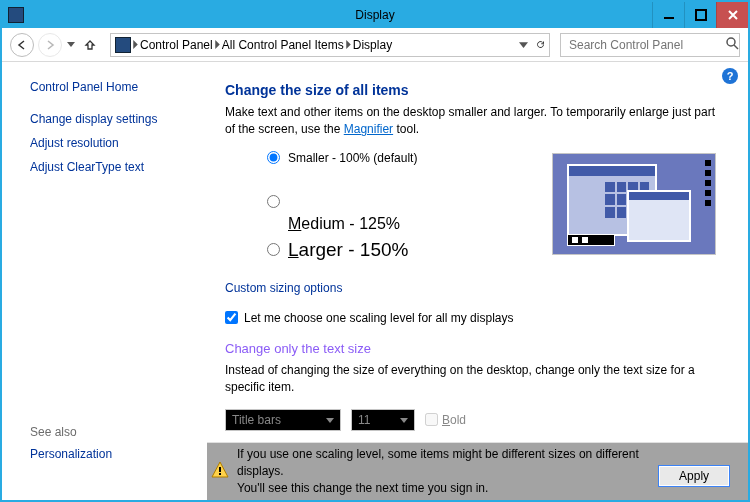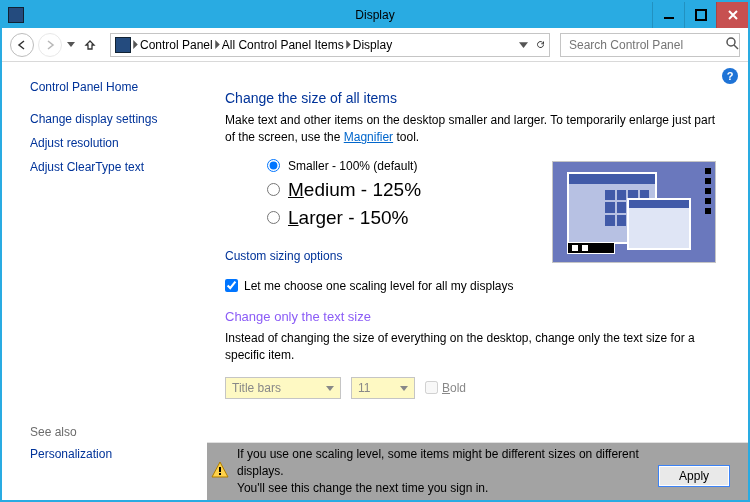--- a/index.html
+++ b/index.html
@@ -27,46 +27,46 @@
   .search input { border:none; outline:none; flex:1; font:inherit; color:#6b6b6b; }
   .search-ico svg { width:13px; height:13px; fill:#555; }
   .body { flex:1; display:flex; position:relative; }
   .sidebar { width:205px; padding:18px 0 0 28px; }
   .sidebar a { display:block; color:#003399; text-decoration:none; margin-bottom:10px; font-size:12px; cursor:pointer; }
   .sidebar a.home { font-weight:400; }
   .sidebar .seealso { position:absolute; bottom:29px; left:28px; }
   .seealso h4 { color:#6b6b6b; font-weight:400; margin:0 0 8px 0; font-size:12px; }
   .main { flex:1; padding:16px 24px 0 18px; position:relative; overflow:hidden; }
   .help-ico { position:absolute; right:10px; top:6px; width:16px; height:16px; border-radius:50%; background:#1e73d6; color:#fff; display:flex; align-items:center; justify-content:center; font-size:11px; font-weight:bold; }
-  h1 { color:#003399; font-weight:400; font-size:14px; margin:12px 0 6px 0; }
+  h1 { color:#003399; font-weight:700; font-size:14px; margin:4px 0 6px 0; }
   .desc { font-size:12px; line-height:1.45; margin:0 0 12px 0; }
   .desc a { color:#0066cc; text-decoration:underline; }
   .radio-row { display:flex; align-items:center; margin:6px 0 6px 18px; gap:8px;padding-left:24px; }
-  .radio-row.big .lbl { font-size:19px; }
+  .radio-row.big .lbl { font-size:16px;margin-top:44px; }
   .radio-row.bigger .lbl { font-size:19px; }
   input[type=radio], input[type=checkbox] { margin:0; }
   .lbl u { text-decoration:underline; }
   .sizing-block { position:relative; }
   .preview { position:absolute; right:8px; top:2px; width:164px; height:102px; border:1px solid #c5c5c5; background:#6a78bd; }
   .preview .win1 { position:absolute; left:14px; top:10px; width:90px; height:72px; background:#b7c1e3; border:2px solid #fff; }
   .preview .win1 .bar { height:10px; background:#415aa8; }
   .preview .win1 .grid { position:absolute; right:6px; top:16px; width:44px; height:36px; display:grid; grid-template-columns:repeat(4,1fr); grid-template-rows:repeat(3,1fr); gap:2px; }
   .preview .win1 .grid div { background:#415aa8; }
   .preview .win2 { position:absolute; right:24px; bottom:12px; width:64px; height:52px; background:#dfe5f5; border:2px solid #fff; }
   .preview .win2 .bar { height:8px; background:#415aa8; }
   .preview .dots { position:absolute; right:4px; top:6px; display:flex; flex-direction:column; gap:4px; }
   .preview .dots span { width:6px; height:6px; background:#000; }
   .preview .tray { position:absolute; left:14px; bottom:8px; width:48px; height:12px; background:#000; border:1px solid #fff; }
   .preview .tray::before, .preview .tray::after { content:""; position:absolute; top:2px; width:6px; height:6px; background:#fff; }
   .preview .tray::before { left:4px; } .preview .tray::after { left:14px; }
   .link { color:#003399; font-size:12px; display:inline-block; margin:14px 0 14px 0; cursor:pointer; }
   .chk-row { display:flex; align-items:center; gap:6px; margin:2px 0 16px 0; }
   h2 { color:#8b5cf6; font-weight:400; font-size:13px; margin:4px 0 6px 0; }
   .controls-row { display:flex; align-items:center; gap:10px; margin:10px 0 0 0; }
-  .fake-select { height:22px; border:1px solid #c5c5c5; background:#fef9c3; color:#888; display:flex; align-items:center; padding:0 6px; font-size:12px; }
+  .fake-select { height:22px; border:1px solid #c5c5c5; background:#000000; color:#888; display:flex; align-items:center; padding:0 6px; font-size:12px; }
   .fake-select.w1 { width:116px; } .fake-select.w2 { width:64px; }
   .fake-select .arr { margin-left:auto; }
   .bold-chk { display:flex; align-items:center; gap:4px; color:#888; }
   .footer { position:absolute; left:0; right:0; bottom:0; height:58px; border-top:1px solid #e0e0e0; background:#a3a3a3; display:flex; align-items:center; padding:0 18px 0 4px; }
   .warn-ico svg { width:18px; height:18px; }
   .footer-text { margin-left:8px; font-size:12px; line-height:1.4; }
   .apply-btn { margin-left:auto; width:76px; height:22px; border:1px solid #3b82f6; background:#e9e9e9; font:inherit; box-shadow:inset 0 0 0 1px #fff;margin-top:8px; }
 </style>
 </head>
 <body>

